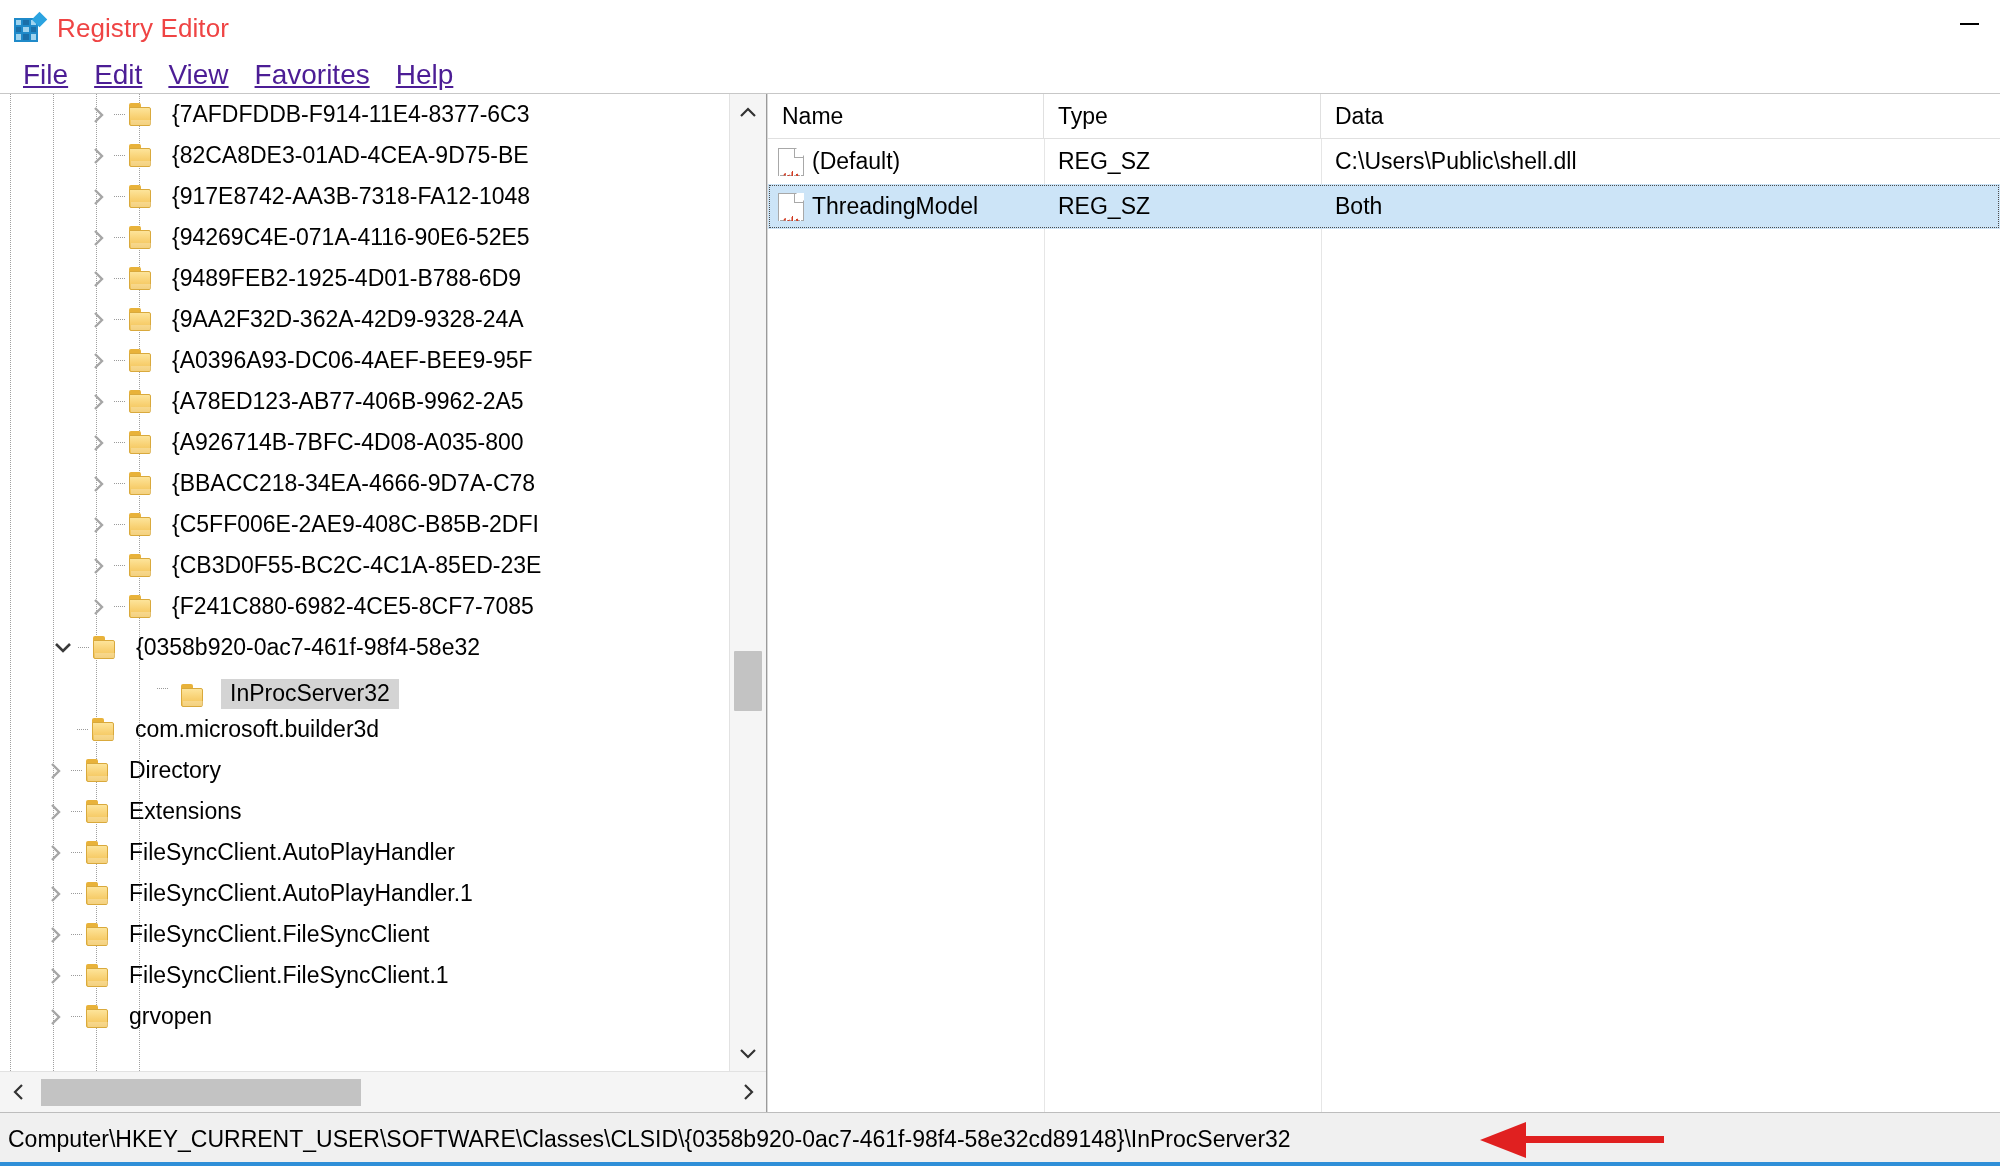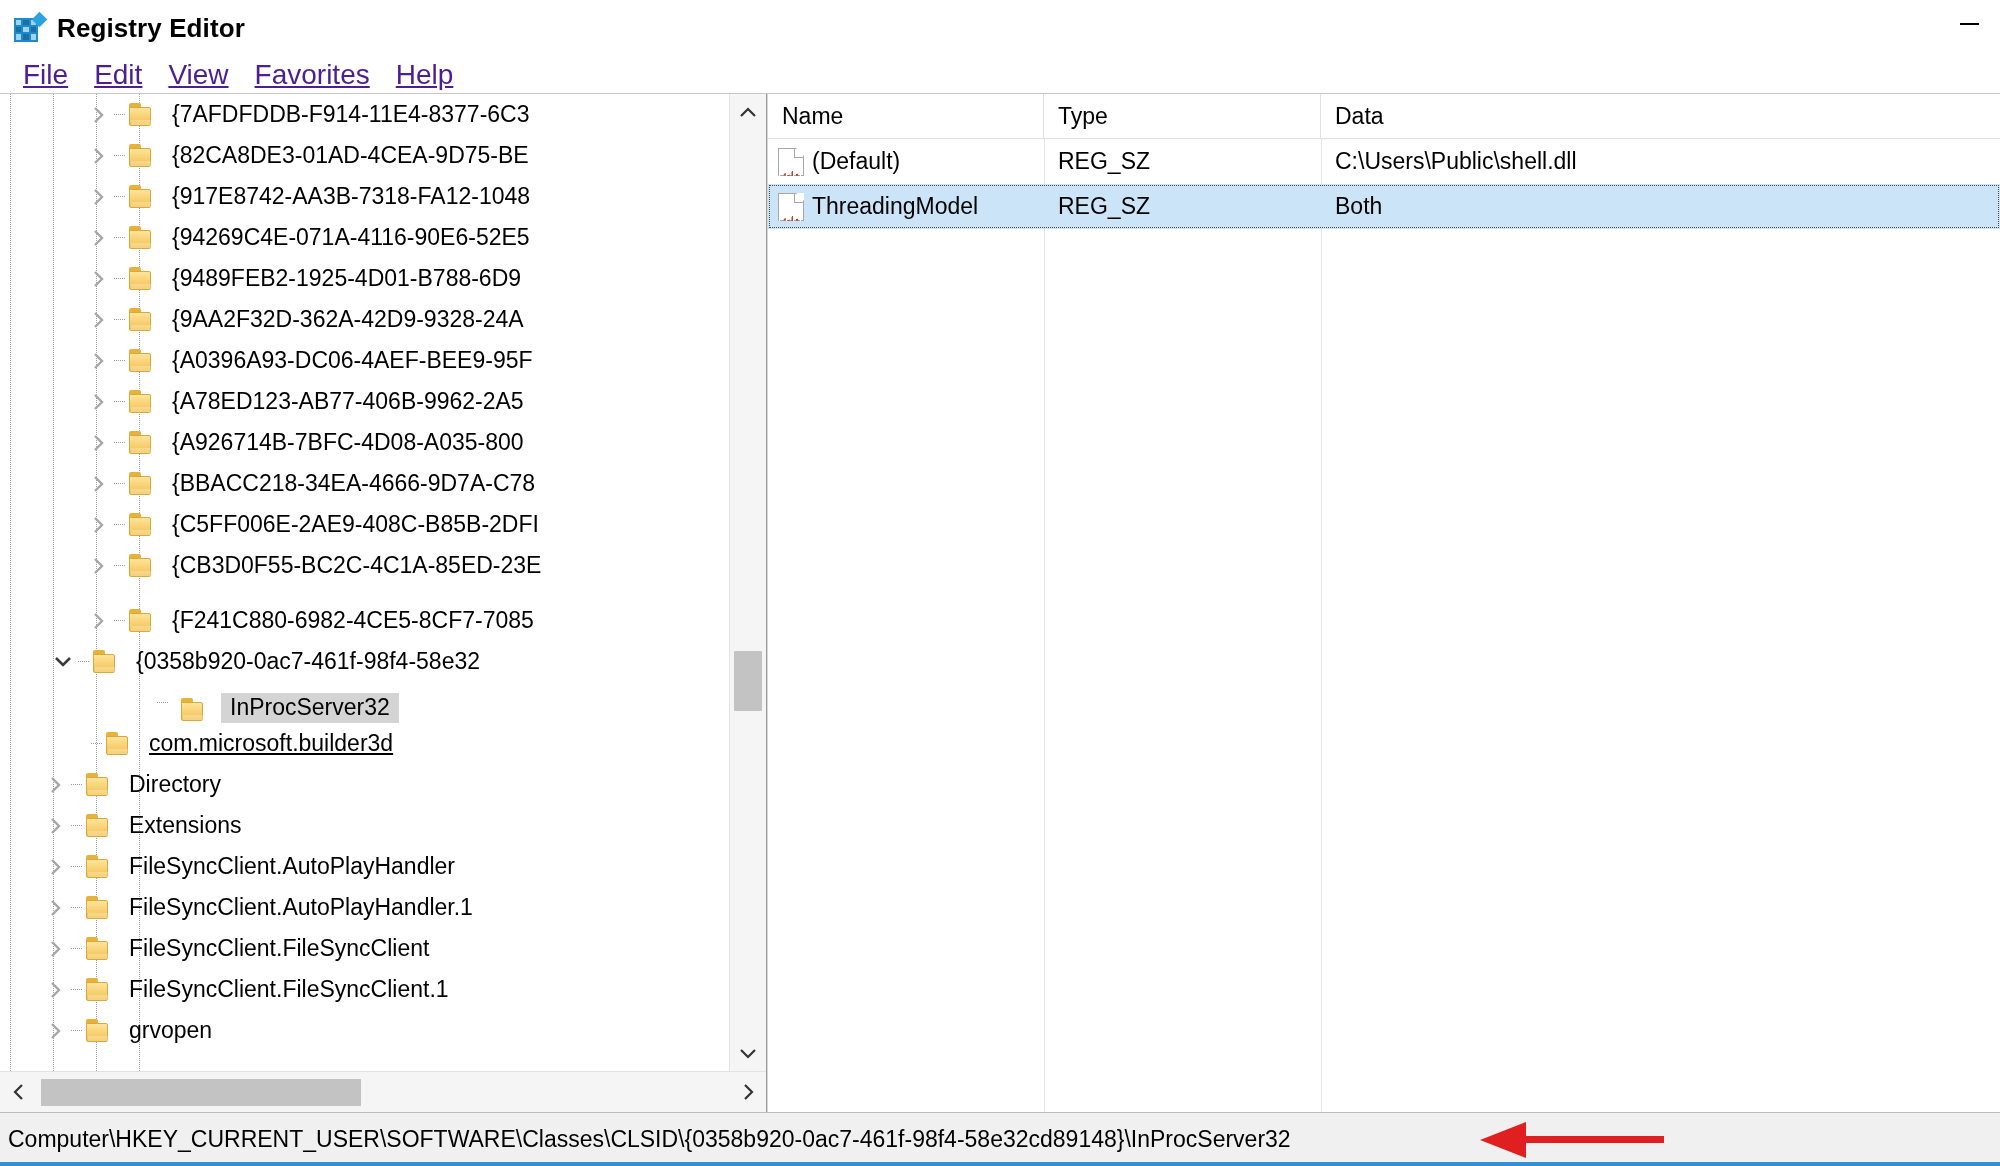--- a/index.html
+++ b/index.html
@@ -45,23 +45,22 @@
   .reg-icon .grid i { background: #9fd4ef; display: block; }
   .reg-icon .grid i.dark { background: #1b6fa8; }
   .reg-icon .dia {
     position: absolute; right: -1px; top: 0px;
     width: 11px; height: 11px;
     background: #2ba3e0;
     transform: rotate(45deg);
   }
   .title-text {
     font-size: 26px;
-    color: #000000;
+    color: #ef4444;
     letter-spacing: 0.1px;
-    font-weight: bold;
   }
   .win-buttons {
     position: absolute;
     right: 0; top: 0;
     height: 57px;
     display: flex;
     align-items: flex-start;
   }
   .win-btn {
     width: 62px; height: 40px;
@@ -613,21 +612,21 @@
                     <polyline points="5,4 12,11 5,18" fill="none" stroke="#a6a6a6" stroke-width="2.4"></polyline>
                   </svg>
                 </div>
                 <div class="dotlink"></div>
                 <div class="folder">
                   <span class="tab"></span>
                   <span class="body"></span>
                 </div>
                 <div class="tlabel">{CB3D0F55-BC2C-4C1A-85ED-23E</div>
               </div>
-              <div class="trow" style="padding-left: 86px; margin-top: 14px;">
+              <div class="trow" style="padding-left: 86px;">
                 <div class="chev">
                   <svg width="18" height="22" viewBox="0 0 18 22">
                     <polyline points="5,4 12,11 5,18" fill="none" stroke="#a6a6a6" stroke-width="2.4"></polyline>
                   </svg>
                 </div>
                 <div class="dotlink"></div>
                 <div class="folder">
                   <span class="tab"></span>
                   <span class="body"></span>
                 </div>
@@ -648,21 +647,21 @@
               </div>
               <div class="trow selected" style="padding-left: 129px; align-items: flex-end;">
                 <div class="chev"></div>
                 <div class="dotlink"></div>
                 <div class="folder">
                   <span class="tab"></span>
                   <span class="body"></span>
                 </div>
                 <div class="tlabel">InProcServer32</div>
               </div>
-              <div class="trow" style="padding-left: 63px; text-decoration: underline;">
+              <div class="trow" style="padding-left: 49px;">
                 <div class="chev"></div>
                 <div class="dotlink"></div>
                 <div class="folder">
                   <span class="tab"></span>
                   <span class="body"></span>
                 </div>
                 <div class="tlabel">com.microsoft.builder3d</div>
               </div>
               <div class="trow" style="padding-left: 43px;">
                 <div class="chev">

